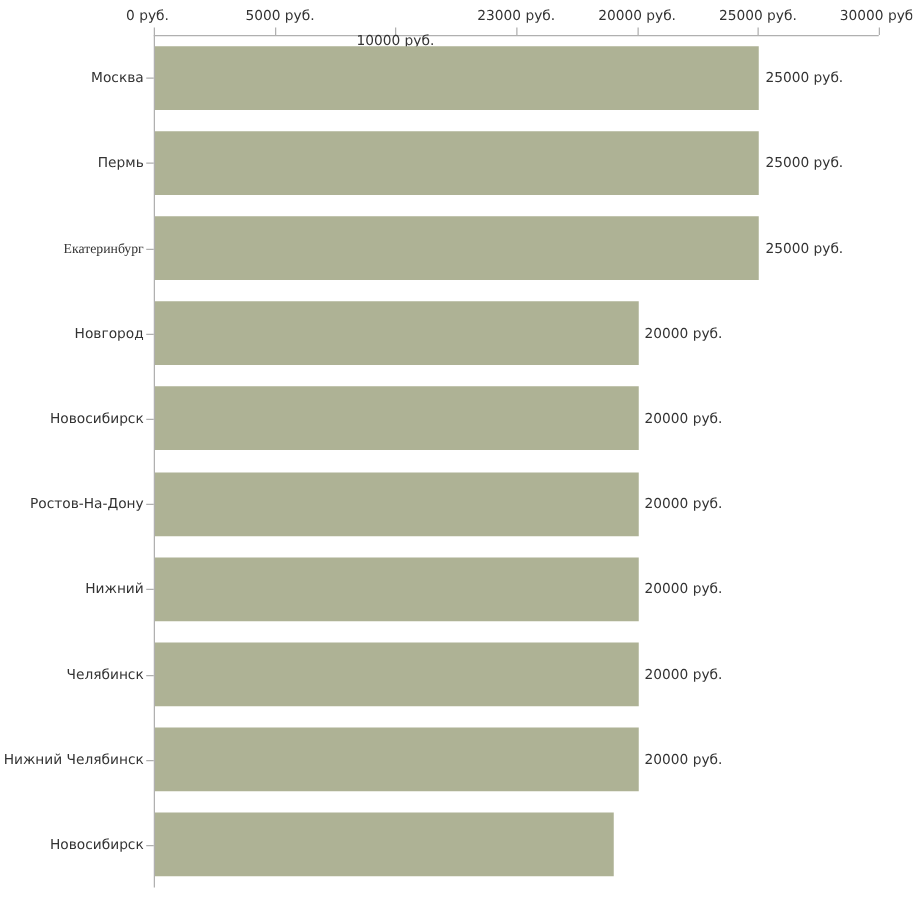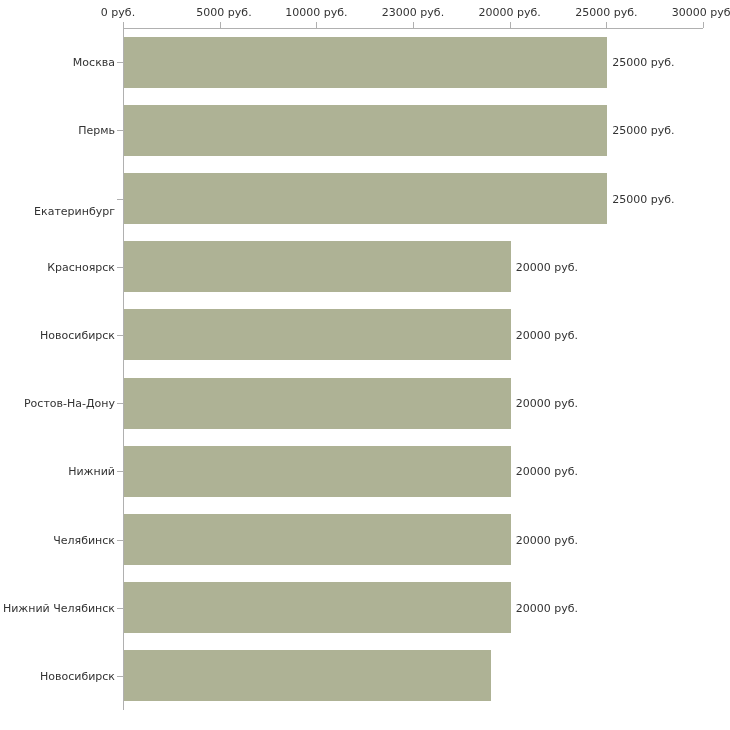--- a/index.html
+++ b/index.html
@@ -90,21 +90,21 @@
 
   <div class="axis-top-line"></div>
   <div class="axis-left-line"></div>
 
   <div id="xticks-layer">
       <div class="tick-mark" style="left: 123px;"></div>
       <div class="tick-label" style="left: 118px;">0 руб.</div>
       <div class="tick-mark" style="left: 219.667px;"></div>
       <div class="tick-label" style="left: 224px;">5000 руб.</div>
       <div class="tick-mark" style="left: 316.333px;"></div>
-      <div class="tick-label" style="left: 316.333px;">10000 руб.</div>
+      <div class="tick-label" style="left: 316.333px; margin-top: 20px;">10000 руб.</div>
       <div class="tick-mark" style="left: 413px;"></div>
       <div class="tick-label" style="left: 413px;">23000 руб.</div>
       <div class="tick-mark" style="left: 509.667px;"></div>
       <div class="tick-label" style="left: 509.667px;">20000 руб.</div>
       <div class="tick-mark" style="left: 606.333px;"></div>
       <div class="tick-label" style="left: 606.333px;">25000 руб.</div>
       <div class="tick-mark" style="left: 703px;"></div>
       <div class="tick-label" style="left: 703px;">30000 руб.</div>
     </div>
   <div id="yticks-layer">
@@ -120,24 +120,24 @@
       <div class="y-tick-mark" style="top: 676px;"></div>
     </div>
   <div id="labels-layer">
       <div class="cat-label-wrap" style="top: 62.1px;">
         <div class="cat-label" style="top: 0px;">Москва</div>
       </div>
       <div class="cat-label-wrap" style="top: 130.3px;">
         <div class="cat-label" style="top: 0px; margin-left: 16px;">Пермь</div>
       </div>
       <div class="cat-label-wrap" style="top: 198.5px;">
-        <div class="cat-label" style="top: 12px;">Екатеринбург</div>
+        <div class="cat-label" style="top: 0px; font-family: Liberation Serif, serif;">Екатеринбург</div>
       </div>
       <div class="cat-label-wrap" style="top: 266.7px;">
-        <div class="cat-label" style="top: 0px;">Красноярск</div>
+        <div class="cat-label" style="top: 0px;">Новгород</div>
       </div>
       <div class="cat-label-wrap" style="top: 334.9px;">
         <div class="cat-label" style="top: 0px;">Новосибирск</div>
       </div>
       <div class="cat-label-wrap" style="top: 403.1px;">
         <div class="cat-label" style="top: 0px;">Ростов-На-Дону</div>
       </div>
       <div class="cat-label-wrap" style="top: 471.3px;">
         <div class="cat-label" style="top: 0px;">Нижний</div>
       </div>

